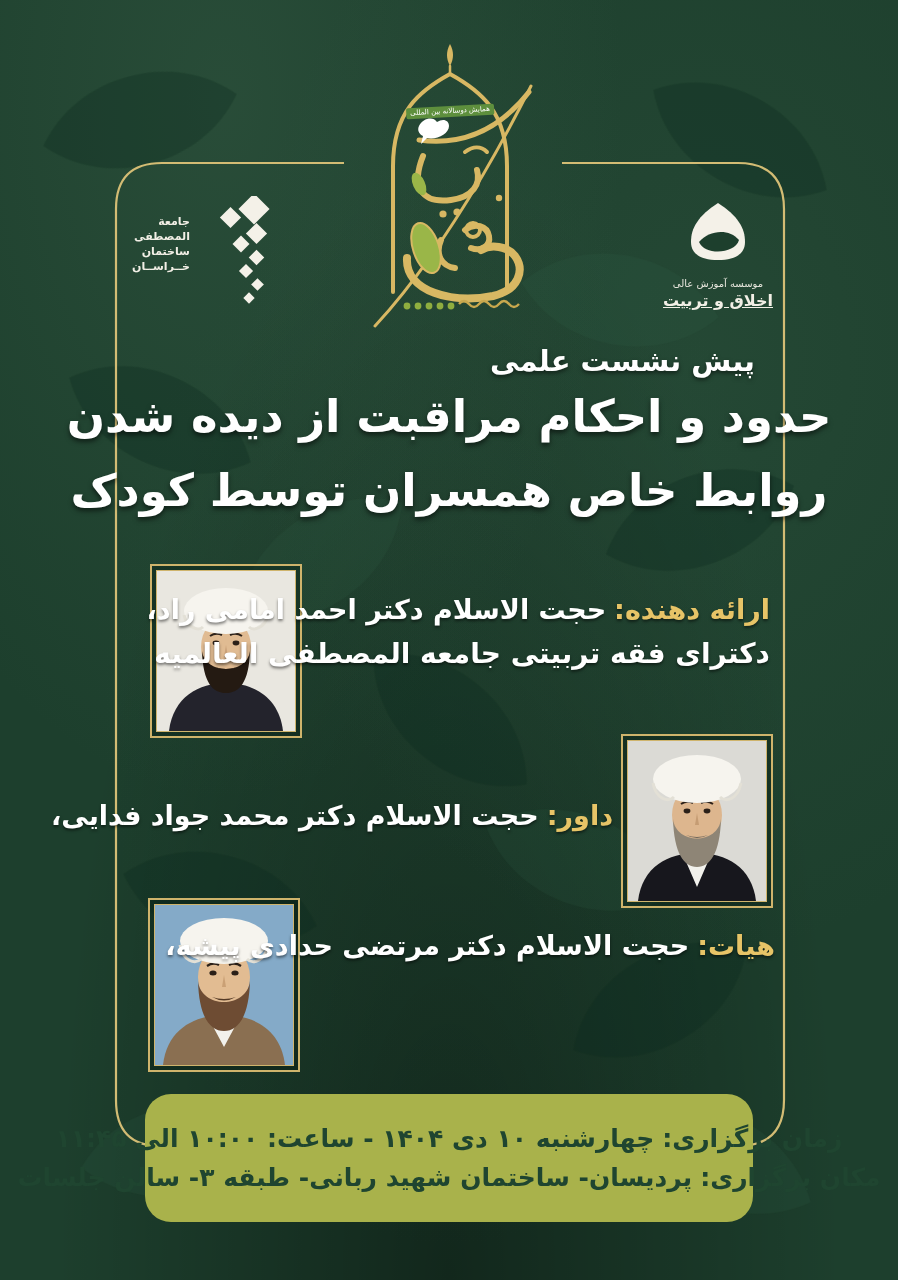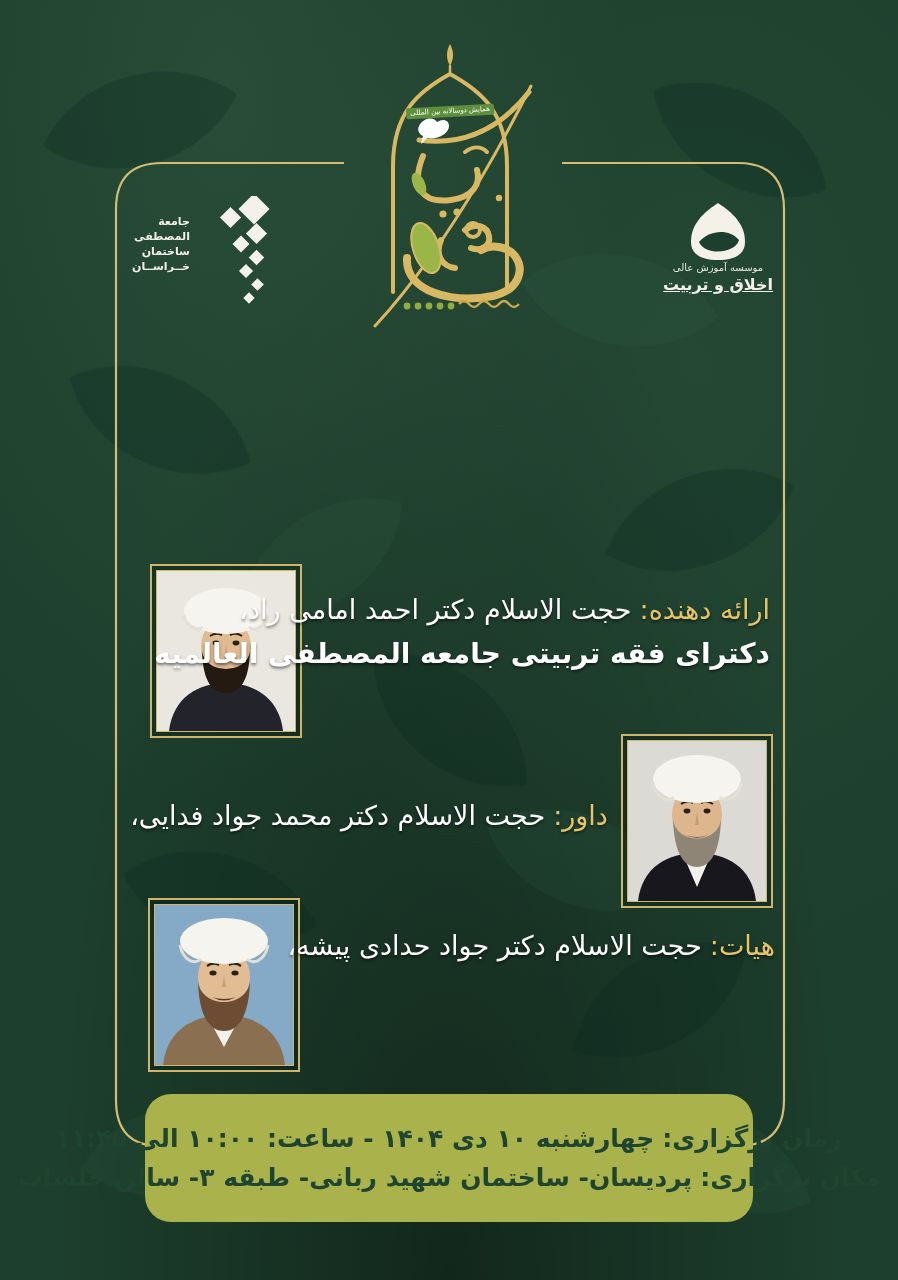--- a/index.html
+++ b/index.html
@@ -17,21 +17,21 @@
       radial-gradient(ellipse at 50% 100%, rgba(0,0,0,.38), transparent 62%),
       #1d3f2d;
   }
   .bg-leaves{position:absolute;inset:0;pointer-events:none;}
   .frame-svg{position:absolute;inset:0;pointer-events:none;}
 
   
   .logo-left{position:absolute;left:132px;top:196px;width:168px;height:122px;display:flex;flex-direction:row-reverse;align-items:flex-start;justify-content:flex-end;direction:ltr;}
   .logo-left .mlines{margin-top:18px;margin-right:1px;text-align:right;color:#f2efe6;font-size:11px;line-height:15px;font-weight:700;letter-spacing:1px;direction:rtl;}
   .logo-right{position:absolute;left:652px;top:200px;width:132px;text-align:center;color:#f2efe6;}
-  .logo-right .l1{font-size:10px;margin-top:0;opacity:.95;}
+  .logo-right .l1{font-size:10px;margin-top:16px;opacity:.95;}
   .logo-right .l2{font-size:16px;font-weight:700;margin-top:2px;text-decoration:underline;}
 
   
   .emblem{position:absolute;left:323px;top:34px;width:254px;height:306px;}
   .emblem .badge{
     position:absolute;left:50%;top:72px;transform:translateX(-50%) rotate(-3deg);
     background:#5e8f3d;color:#fff;font-size:7px;line-height:9px;
     padding:1px 4px;border-radius:2px;white-space:nowrap;
   }
   .sr{position:absolute;width:1px;height:1px;overflow:hidden;clip:rect(0 0 0 0);}
@@ -50,21 +50,21 @@
   }
 
   
   .photo{
     position:absolute;width:138px;height:160px;
     border:2px solid #cfb46c;padding:5px;background:rgba(6,26,18,.35);
     box-sizing:content-box;
   }
   .photo svg{display:block;width:138px;height:160px;outline:1px solid #cfb46c;}
   .stext{position:absolute;color:#fff;text-align:center;direction:rtl;}
-  .stext .line1{font-size:27px;font-weight:400;text-shadow:0 2px 3px rgba(0,0,0,.5);white-space:nowrap;}
+  .stext .line1{font-size:27px;font-weight:700;text-shadow:0 2px 3px rgba(0,0,0,.5);white-space:nowrap;}
   .stext .line1 .role{color:#e7c467;margin-left:8px;}
   .stext .line2{font-size:28px;font-weight:700;margin-top:12px;text-shadow:0 2px 3px rgba(0,0,0,.5);white-space:nowrap;}
   .t1{left:305px;top:594px;width:465px;}
   .t2{left:125px;top:800px;width:488px;}
   .t3{left:300px;top:930px;width:475px;}
   .p1{left:150px;top:564px;}
   .p2{left:621px;top:734px;}
   .p3{left:148px;top:898px;}
 
   
@@ -180,20 +180,25 @@
 
   <div class="logo-right">
     <svg width="70" height="62" viewBox="0 0 70 62" xmlns="http://www.w3.org/2000/svg" style="display:block;margin:0 auto;">
       <path d="M35,3 C15,16 8,28 8,42 C8,54 18,60 35,60 C52,60 62,54 62,42 C62,28 55,16 35,3 Z" fill="#f4f1e8"></path>
       <path d="M16,42 C26,30 46,28 56,40 C52,54 22,56 16,42 Z" fill="#1d3f2d"></path>
     </svg>
     <div class="l1">موسسه آموزش عالی</div>
     <div class="l2">اخلاق و تربیت</div>
   </div>
 
+  <div class="titles">
+    <div class="pre">پیش نشست علمی</div>
+    <div class="big">حدود و احکام مراقبت از دیده شدن</div>
+    <div class="big">روابط خاص همسران توسط کودک</div>
+  </div>
 
   <div class="photo p1">
     <svg viewBox="0 0 138 160" xmlns="http://www.w3.org/2000/svg">
       <rect width="138" height="160" fill="#e9e7e0"></rect>
       <path d="M12,160 C16,126 42,112 69,112 C96,112 122,126 126,160 Z" fill="#23232c"></path>
       <rect x="60" y="94" width="18" height="18" fill="#d8b48c"></rect>
       <ellipse cx="69" cy="76" rx="25" ry="30" fill="#e0bb92"></ellipse>
       <path d="M45,80 C46,112 56,122 69,122 C82,122 92,112 93,80 C90,104 48,104 45,80 Z" fill="#241a12"></path>
       <path d="M58,96 q11,6 22,0 q-11,4 -22,0 Z" fill="#241a12"></path>
       <ellipse cx="59" cy="72" rx="3.4" ry="2.4" fill="#2b2018"></ellipse>
@@ -249,21 +254,21 @@
       <ellipse cx="80" cy="68" rx="3.6" ry="2.5" fill="#2b2018"></ellipse>
       <path d="M52,61 q6,-4 12,-1 M74,60 q6,-3 12,1" stroke="#2b2018" stroke-width="2.2" fill="none"></path>
       <path d="M69,70 l-2,12 l4,0 Z" fill="#caa075"></path>
       <ellipse cx="69" cy="36" rx="44" ry="23" fill="#f6f4ee"></ellipse>
       <path d="M25,40 C28,56 40,60 46,54 M113,40 C110,56 98,60 92,54" stroke="#e3e0d6" stroke-width="3" fill="none"></path>
     </svg>
   </div>
 
   <div class="stext t3">
     <div class="line1">
-      <span class="role">هیات:</span><span>حجت الاسلام دکتر جواد حدادی پیشه،</span>
+      <span class="role">هیات:</span><span>حجت الاسلام دکتر مرتضی حدادی پیشه،</span>
     </div>
   </div>
 
   <div class="info-box">
     <div class="row">
       <span class="lbl">زمان برگزاری:</span><span>چهارشنبه ۱۰ دی ۱۴۰۴ - ساعت: ۱۰:۰۰ الی ۱۱:۴۵</span>
     </div>
     <div class="row">
       <span class="lbl">مکان برگزاری:</span><span>پردیسان- ساختمان شهید ربانی- طبقه ۳- سالن جلسات</span>
     </div>

